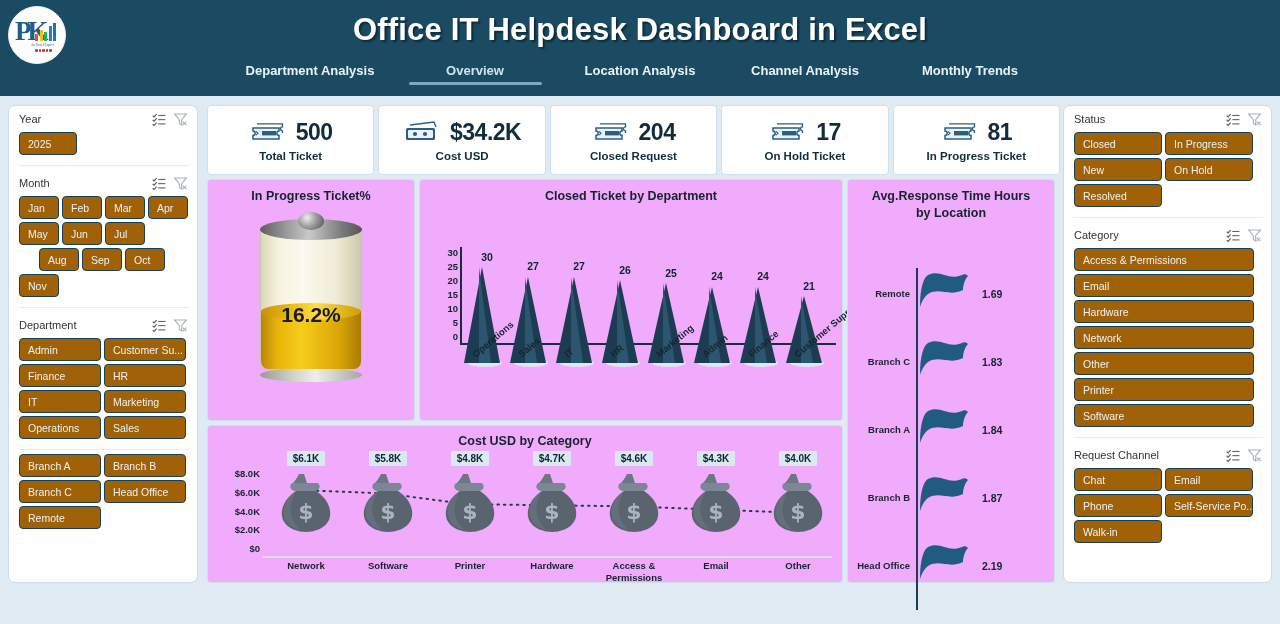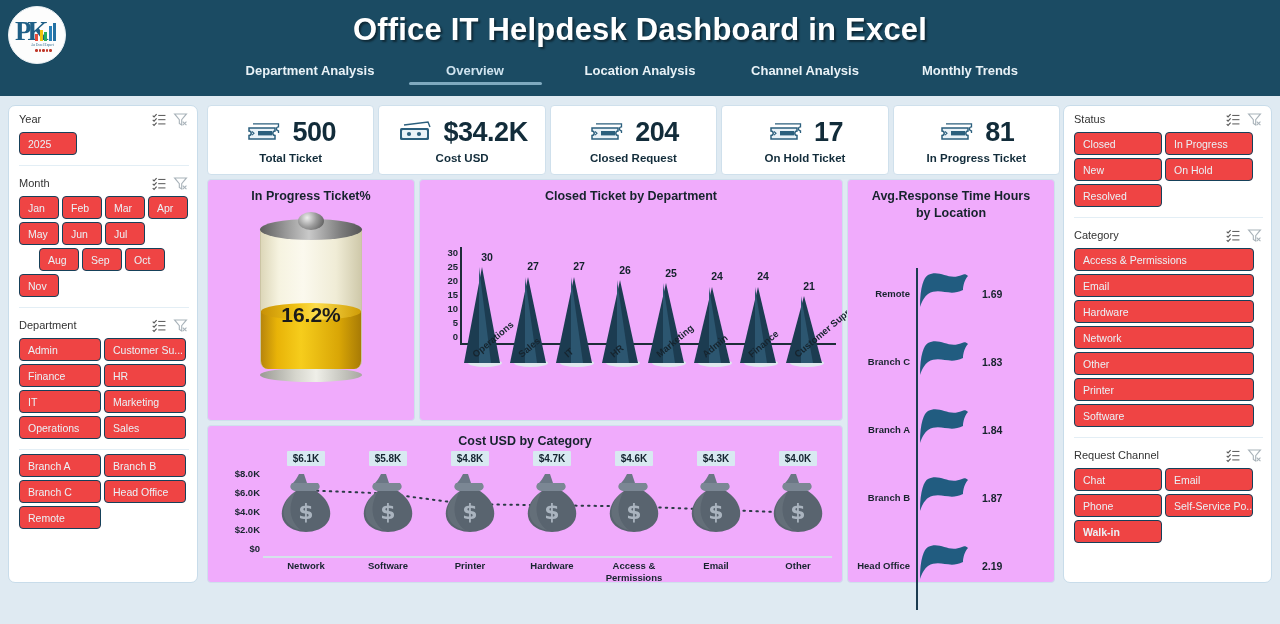--- a/index.html
+++ b/index.html
@@ -65,35 +65,35 @@
     border-radius: 7px;
   }
   .slicer-block { padding: 0; }
   .slicer-head {
     display: flex; align-items: center; height: 26px; padding: 0 8px 0 10px;
   }
   .slicer-title { font-size: 11px; color: #333; flex: 1; }
   .ic { width: 17px; height: 17px; display: inline-block; margin-left: 4px; opacity: .85; }
   .slicer-items { display: flex; flex-wrap: wrap; gap: 3px; padding: 0 8px 8px 10px; }
   .sl-item {
-    background: #ef4444; color: #eaf2f7; font-size: 10.5px;
+    background: #a16207; color: #eaf2f7; font-size: 10.5px;
     border-radius: 4px; display: flex; align-items: center; padding: 8px 8px;
     height: 23px; cursor: pointer; white-space: nowrap; overflow: hidden;
     text-overflow: ellipsis; border: 1px solid #16415a;
   }
   .sl-divider { height: 1px; background: #e3eef5; margin: 2px 8px 4px 10px; }
 
   
   .kpi-row { position: absolute; left: 207px; top: 9px; width: 853px; height: 70px; display: flex; gap: 4px; }
   .kpi {
     flex: 1; background: #ffffff; border: 1px solid #cfe0ec; border-radius: 4px;
     display: flex; flex-direction: column; align-items: center; justify-content: center;
   }
   .kpi-top { display: flex; align-items: center; gap: 11px; }
-  .kpi-val { font-size: 27px; font-weight: bold; color: #122c3a; letter-spacing: -.5px; }
+  .kpi-val { font-size: 23px; font-weight: bold; color: #122c3a; letter-spacing: -.5px; }
   .kpi-label { font-size: 11.5px; font-weight: bold; color: #122c3a; margin-top: 4px; }
 
   .panel {
     position: absolute; background: #f0abfc; border: 1px solid #cfe0ec; border-radius: 4px;
   }
   .panel-title {
     text-align: center; font-size: 12.5px; font-weight: bold; color: #16232c;
     padding-top: 8px; line-height: 1.35;
   }
 
@@ -700,19 +700,19 @@
             <svg class="ic" viewBox="0 0 20 20">
     <path d="M3 3.5 H17 L11.4 10.2 V16.5 L8.6 14.6 V10.2 Z" fill="none" stroke="#9aa5ad" stroke-width="1.3"></path>
     <path d="M12.6 12.4 L17 16.6 M17 12.4 L12.6 16.6" stroke="#9aa5ad" stroke-width="1.3"></path>
   </svg>
           </div>
           <div class="slicer-items">
             <div class="sl-item" style="width: 88px;">Chat</div>
             <div class="sl-item" style="width: 88px;">Email</div>
             <div class="sl-item" style="width: 88px;">Phone</div>
             <div class="sl-item" style="width: 88px;">Self-Service Po...</div>
-            <div class="sl-item" style="width: 88px; font-weight: bold;">Walk-in</div>
+            <div class="sl-item" style="width: 88px;">Walk-in</div>
           </div>
         </div>
       </div>
 
   </div>
 </div>
 
 </body></html>

